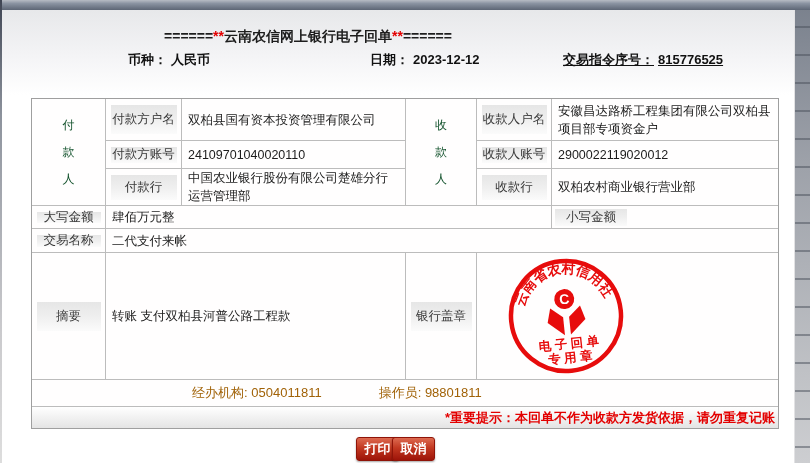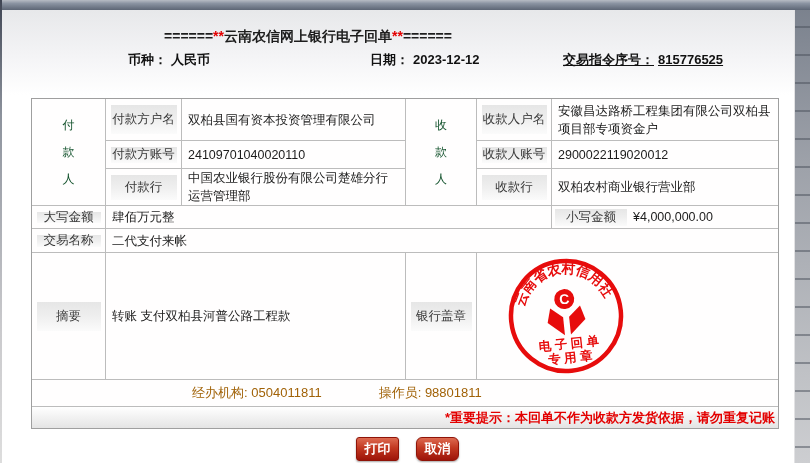--- a/index.html
+++ b/index.html
@@ -55,21 +55,21 @@
 
   .seal{position:absolute;left:28px;top:2px;width:122px;height:122px;
     transform:rotate(-6deg);opacity:.95;}
 
   .btn{position:absolute;top:437px;width:41px;height:22px;z-index:3;
     border:1px solid #8f1408;border-radius:3px;
     background:linear-gradient(180deg,#dd6a50 0%,#c23821 45%,#9d1409 100%);
     color:#fff;font-size:13px;font-weight:bold;
     display:flex;align-items:center;justify-content:center;
     box-shadow:0 1px 2px rgba(0,0,0,.35);cursor:pointer;white-space:nowrap;margin-left:24px;}
-  .btn-print{left:332px;} .btn-cancel{left:392px;border-radius:6px;}
+  .btn-print{left:332px;} .btn-cancel{left:368px;}
 </style>
 </head>
 <body>
 
 <div class="topbar"></div>
 <div class="top-shade"></div>
 <div class="left-edge"></div>
 <div class="right-strip"></div>
 
 <div class="title"><span>======</span><span class="red">**</span><span>云南农信网上银行电子回单</span><span class="red">**</span><span>======</span></div>
@@ -126,21 +126,20 @@
   </div>
 
   <div class="cell" style="grid-column:1;grid-row:4;">
     <div class="lbox">大写金额</div>
   </div>
   <div class="cell" style="grid-column:2 / span 4;grid-row:4;">
     <div class="val">肆佰万元整</div>
   </div>
   <div class="cell noR" style="grid-column:6;grid-row:4;">
     <div class="sbox">小写金额</div>
-    <div class="val" style="padding:0 4px;">¥4,000,000.00</div>
   </div>
 
   <div class="cell" style="grid-column:1;grid-row:5;">
     <div class="lbox">交易名称</div>
   </div>
   <div class="cell noR" style="grid-column:2 / span 5;grid-row:5;">
     <div class="val">二代支付来帐</div>
   </div>
 
   <div class="cell" style="grid-column:1;grid-row:6;">

